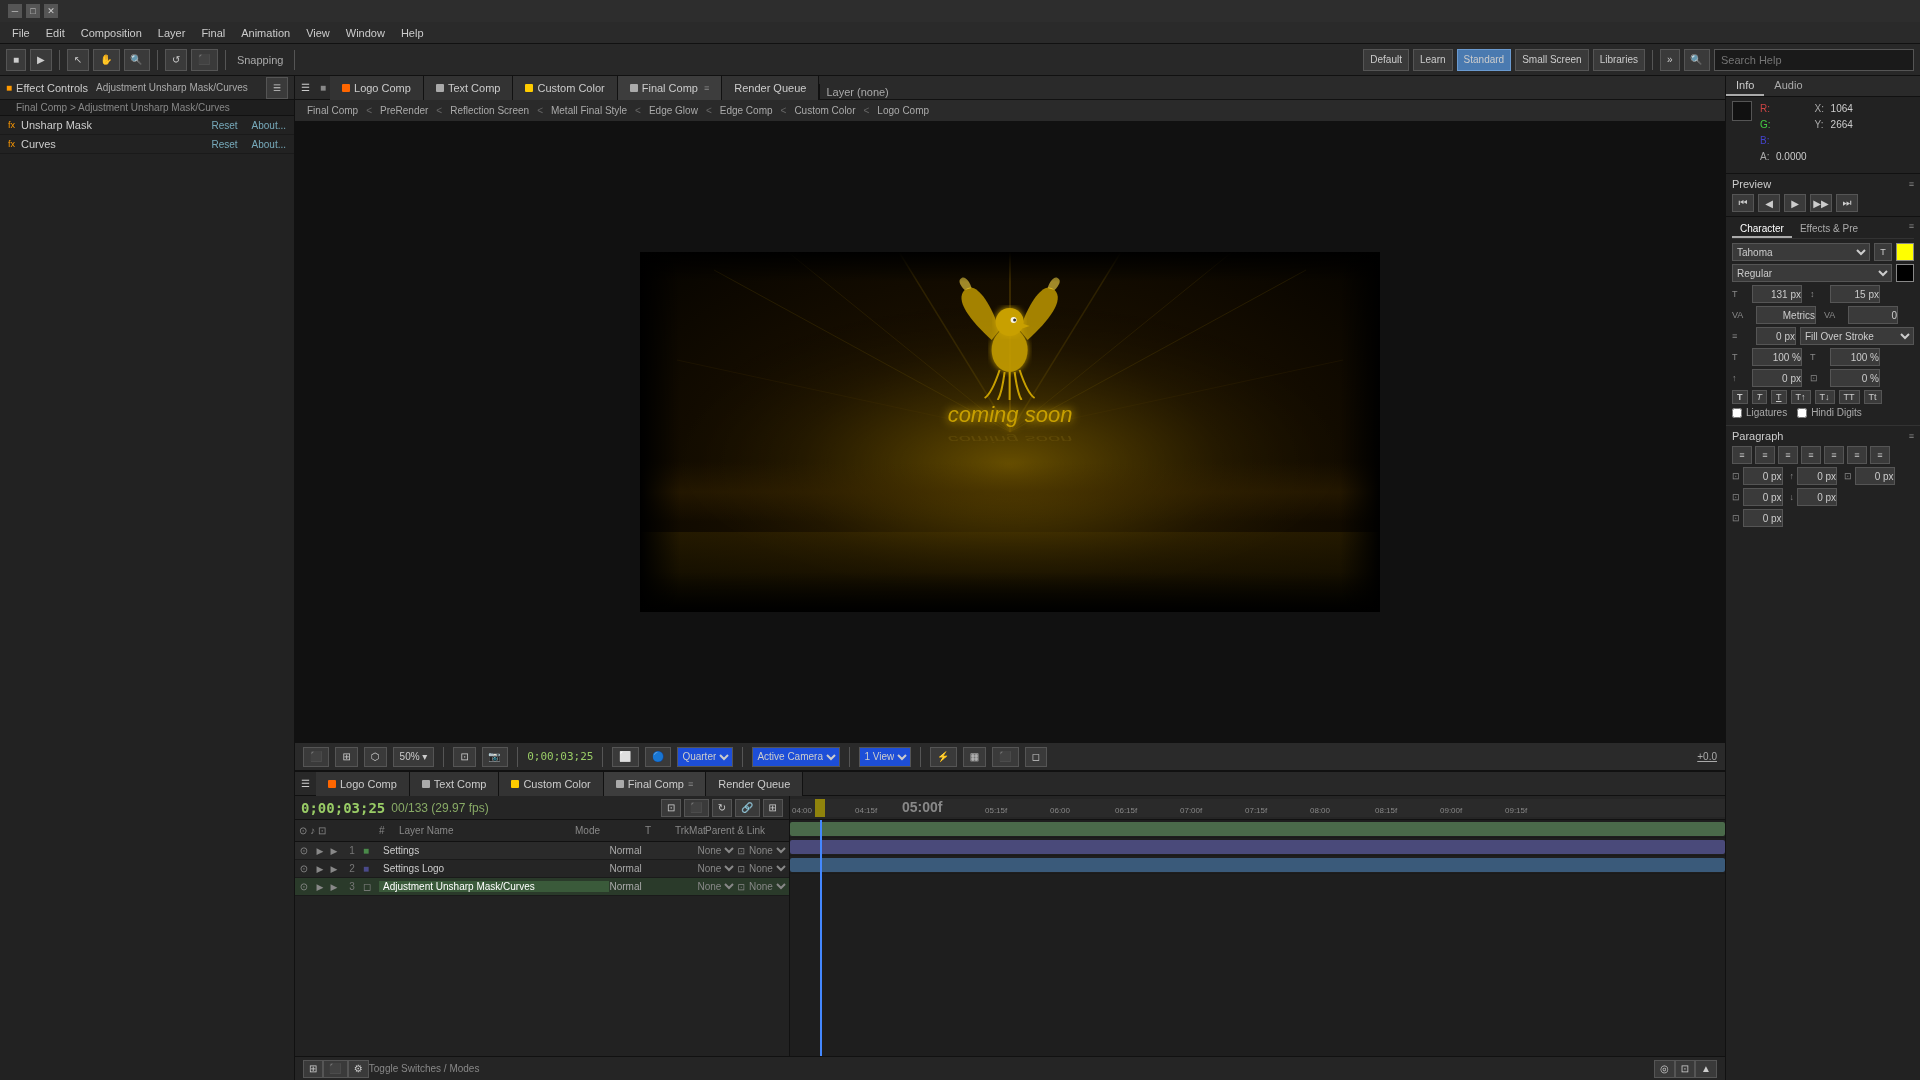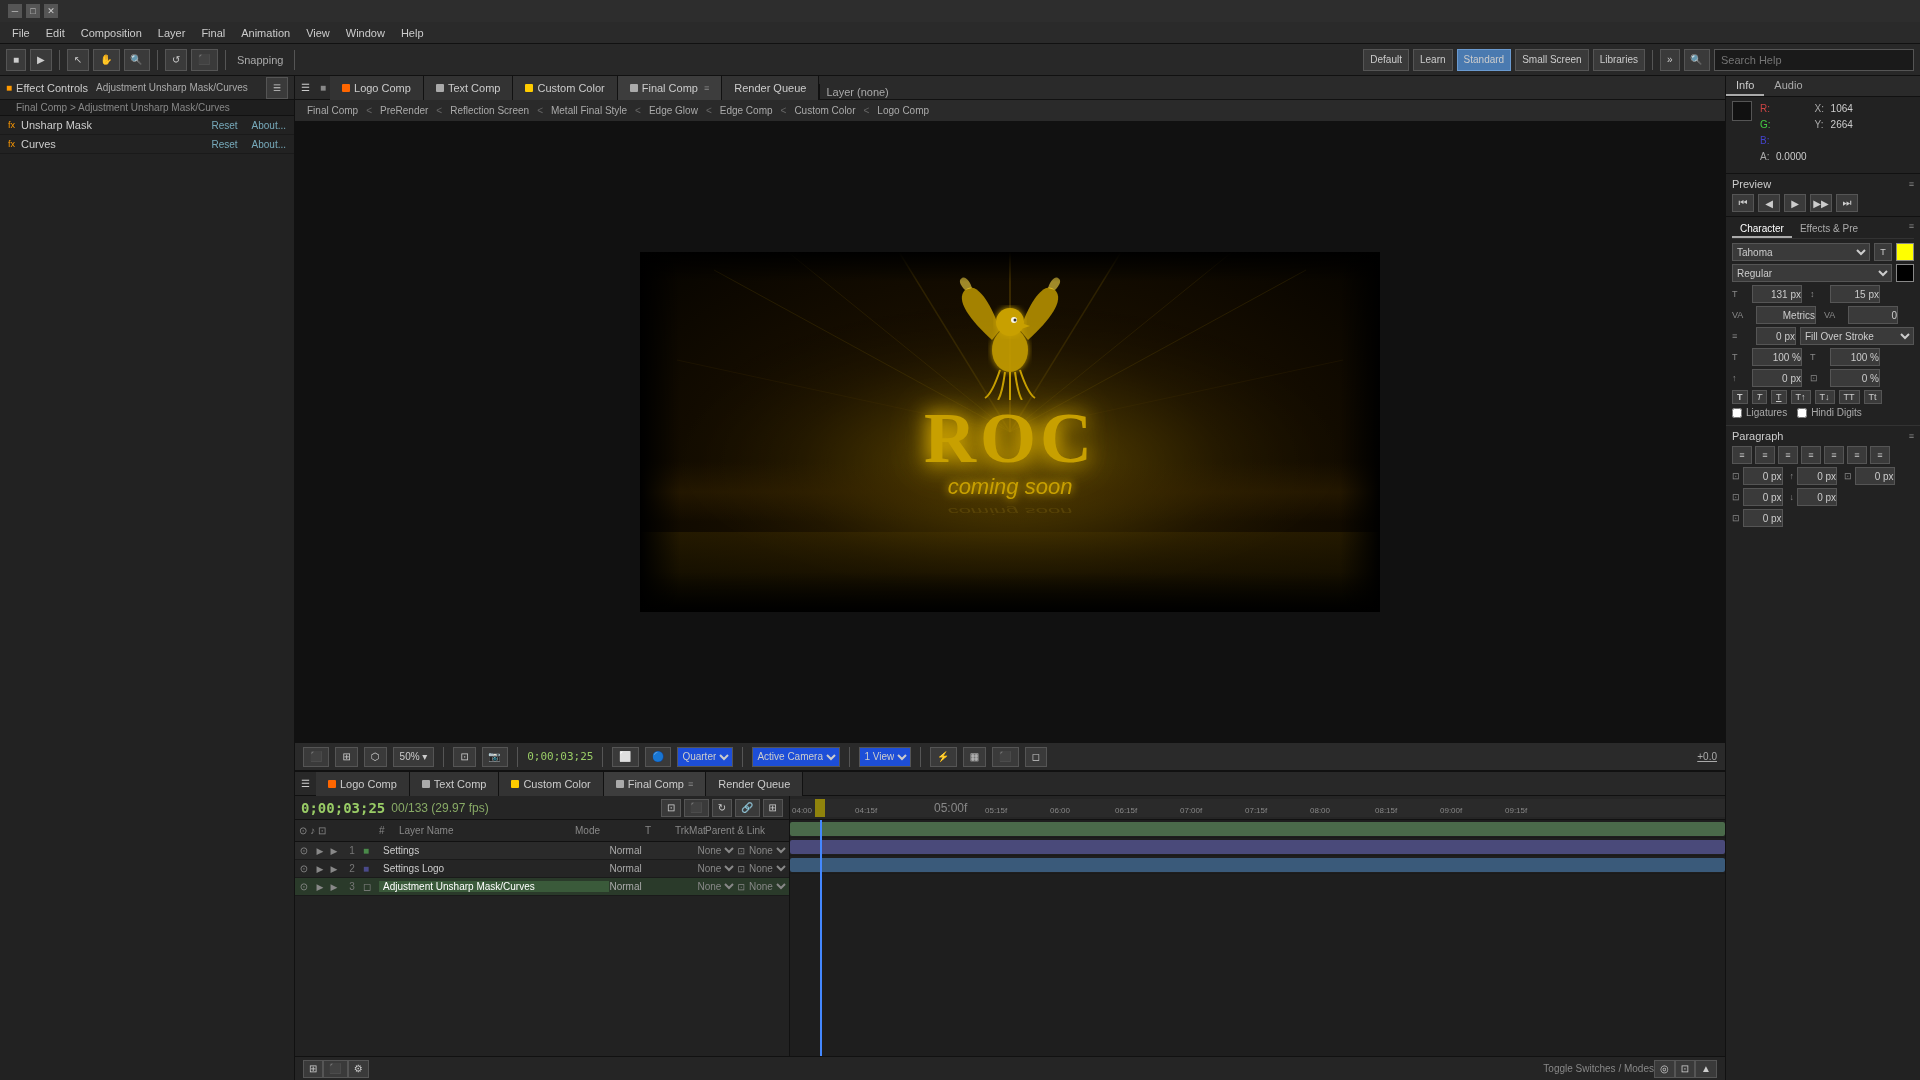--- a/index.html
+++ b/index.html
@@ -760,21 +760,20 @@
               <path d="M55,102 C53,117 50,127 48,130" stroke="#c8a000" stroke-width="2" fill="none"></path>
               <path d="M60,102 C60,117 60,127 60,130" stroke="#c8a000" stroke-width="2" fill="none"></path>
               <path d="M65,102 C67,117 70,127 72,130" stroke="#c8a000" stroke-width="2" fill="none"></path>
               <path d="M70,100 C75,115 80,125 85,128" stroke="#c8a000" stroke-width="2" fill="none"></path>
 
               <circle cx="64" cy="50" r="3" fill="#fff" opacity="0.9"></circle>
               <circle cx="65" cy="50" r="1.5" fill="#333"></circle>
             </svg>
 
             
-            <div class="roc-text">ROC</div>
             
             <div class="coming-soon">coming soon</div>
             
             <div class="coming-soon-reflection">coming soon</div>
           </div>
 
           <div class="water-reflection"></div>
 
           <div style="position:absolute;top:0;left:0;right:0;height:30px;background:linear-gradient(to bottom,#000,transparent);"></div>
           <div style="position:absolute;bottom:0;left:0;right:0;height:40px;background:linear-gradient(to top,#000,transparent);"></div>
@@ -856,21 +855,21 @@
             <button class="tl-btn">⊞</button>
           </div>
         </div>
 
         <div style="flex:1; position:relative; background:#2a2a2a;">
           <div style="position:relative; width:100%; height:18px; overflow:hidden;">
 
             <div style="position:absolute; left:0; top:0; right:0; height:100%; display:flex; align-items:flex-end;">
               <span style="position:absolute;left:2px;bottom:2px;font-size:8px;color:#888;">04:00</span>
               <span style="position:absolute;left:65px;bottom:2px;font-size:8px;color:#888;">04:15f</span>
-              <span style="position:absolute;left:144px;bottom:2px;font-size:12px;color:#888;">05:00f</span>
+              <span style="position:absolute;left:112px;bottom:2px;font-size:14px;color:#888;font-weight:bold;">05:00f</span>
               <span style="position:absolute;left:195px;bottom:2px;font-size:8px;color:#888;">05:15f</span>
               <span style="position:absolute;left:260px;bottom:2px;font-size:8px;color:#888;">06:00</span>
               <span style="position:absolute;left:325px;bottom:2px;font-size:8px;color:#888;">06:15f</span>
               <span style="position:absolute;left:390px;bottom:2px;font-size:8px;color:#888;">07:00f</span>
               <span style="position:absolute;left:455px;bottom:2px;font-size:8px;color:#888;">07:15f</span>
               <span style="position:absolute;left:520px;bottom:2px;font-size:8px;color:#888;">08:00</span>
               <span style="position:absolute;left:585px;bottom:2px;font-size:8px;color:#888;">08:15f</span>
               <span style="position:absolute;left:650px;bottom:2px;font-size:8px;color:#888;">09:00f</span>
               <span style="position:absolute;left:715px;bottom:2px;font-size:8px;color:#888;">09:15f</span>
             </div>
@@ -948,21 +947,21 @@
           <div class="track-row">
             <div class="track-bar" style="left:0;right:0;background:#3a5a7a;"></div>
           </div>
         </div>
       </div>
 
       <div class="bottom-bar">
         <button class="tl-btn">⊞</button>
         <button class="tl-btn">⬛</button>
         <button class="tl-btn">⚙</button>
-        <div style="flex:1; text-align:right;">
+        <div style="flex:1; text-align:left;">
           <span>Toggle Switches / Modes</span>
         </div>
         <button class="tl-btn">◎</button>
         <button class="tl-btn">⊡</button>
         <button class="tl-btn">▲</button>
       </div>
     </div>
   </div>
 
   <div id="right-panel">

